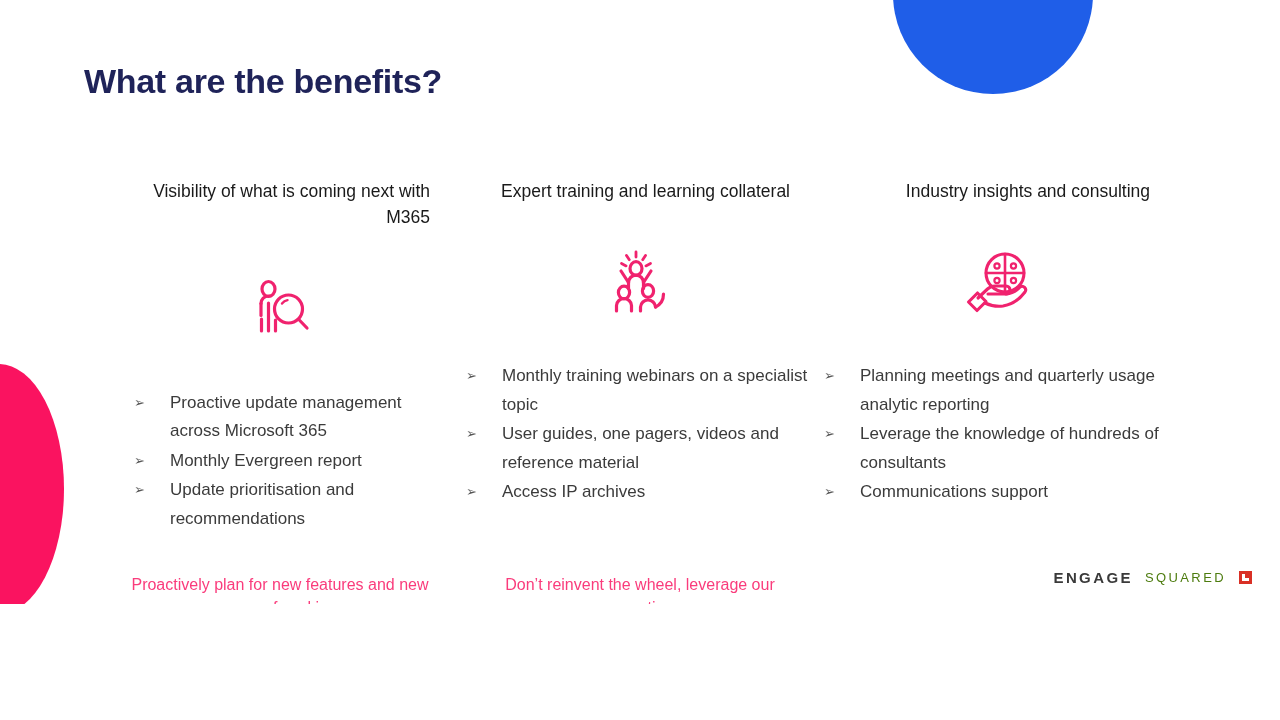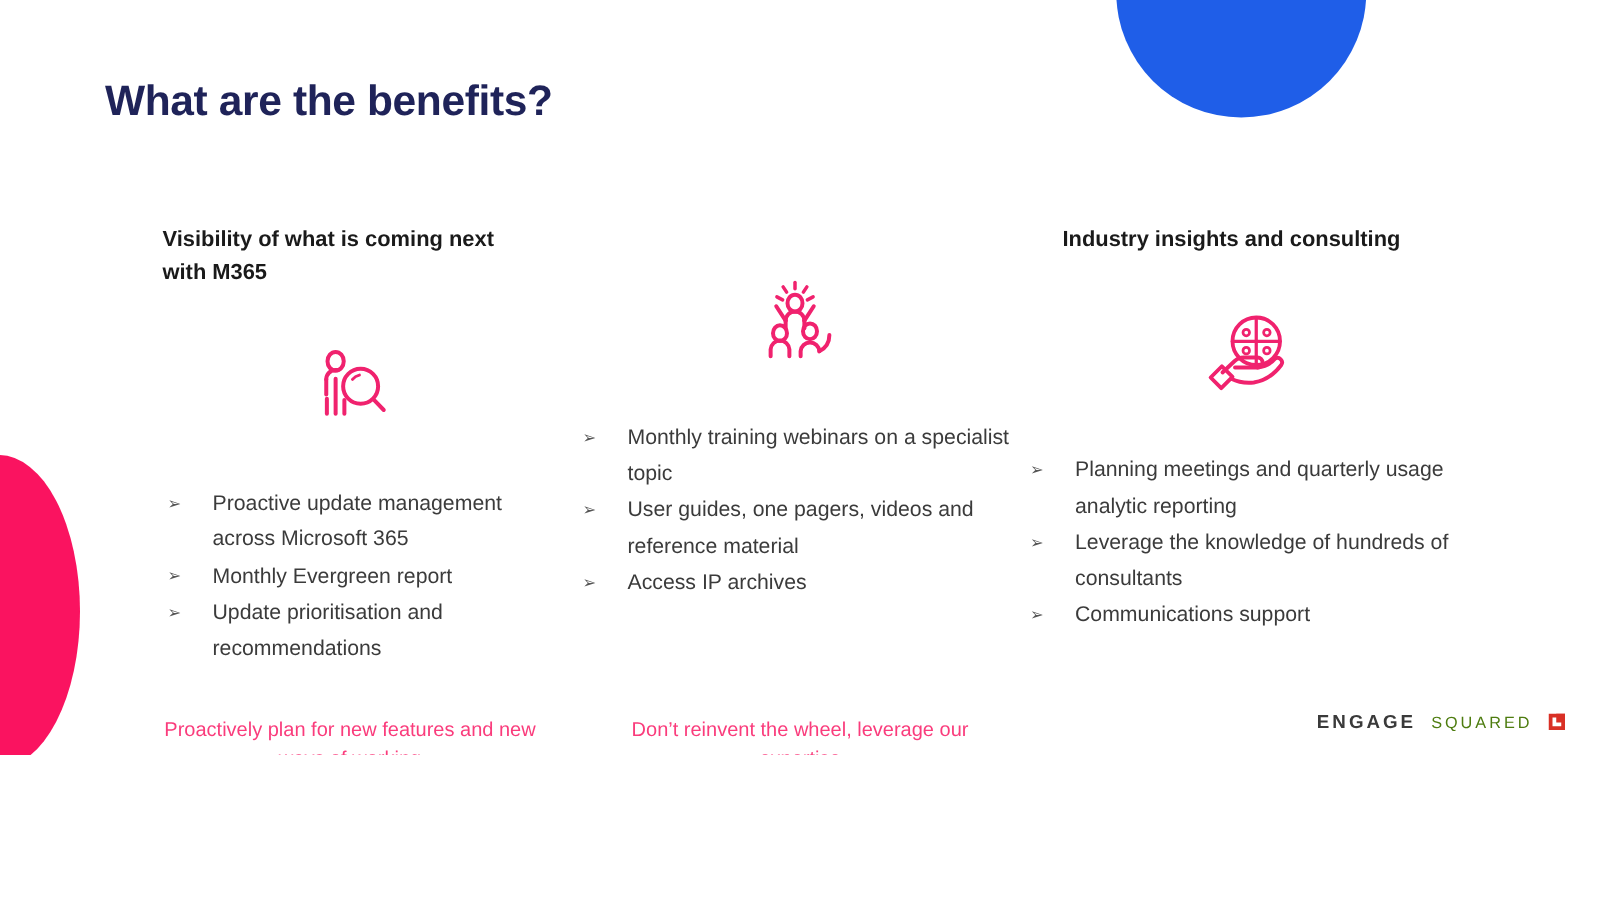--- a/index.html
+++ b/index.html
@@ -58,23 +58,23 @@
     display: flex;
   }
   .column {
     width: 360px;
     display: flex;
     flex-direction: column;
     align-items: center;
   }
   .col-heading {
     font-size: 17.5px;
-    font-weight: 700;
+    font-weight: 400;
     color: #1a1a1a;
-    text-align: left;
+    text-align: right;
     line-height: 1.5;
     width: 300px;
   }
   .col-icon {
     margin-top: 44px;
     height: 72px;
     display: flex;
     align-items: center;
     justify-content: center;
   }
@@ -203,20 +203,21 @@
         </div>
         <div class="bullet-row">
           <span class="bullet-mark">➢</span>
           <span class="bullet-text">Update prioritisation and recommendations</span>
         </div>
       </div>
       <div class="summary">Proactively plan for new features and new ways of working</div>
     </div>
 
     <div class="column col-2">
+      <div class="col-heading">Expert training and learning collateral</div>
       <div class="col-icon">
         <svg width="62" height="70" viewBox="0 0 62 70" fill="none" stroke="#F0226E" stroke-width="3.2" stroke-linecap="round" stroke-linejoin="round">
           <path d="M27 3 v5" stroke-width="2.8"></path>
           <path d="M17.5 6.5 l2.8 4.2" stroke-width="2.8"></path>
           <path d="M36.5 6.5 l-2.8 4.2" stroke-width="2.8"></path>
           <path d="M12.5 14.5 l4.6 2.4" stroke-width="2.8"></path>
           <path d="M41.5 14.5 l-4.6 2.4" stroke-width="2.8"></path>
           <ellipse cx="27" cy="19.5" rx="6" ry="6.8"></ellipse>
           <path d="M19.5 33.5 a7.5 7.5 0 0 1 7.5 -7.4 a7.5 7.5 0 0 1 7.5 7.4"></path>
           <path d="M19.5 33.5 L12 22"></path>

